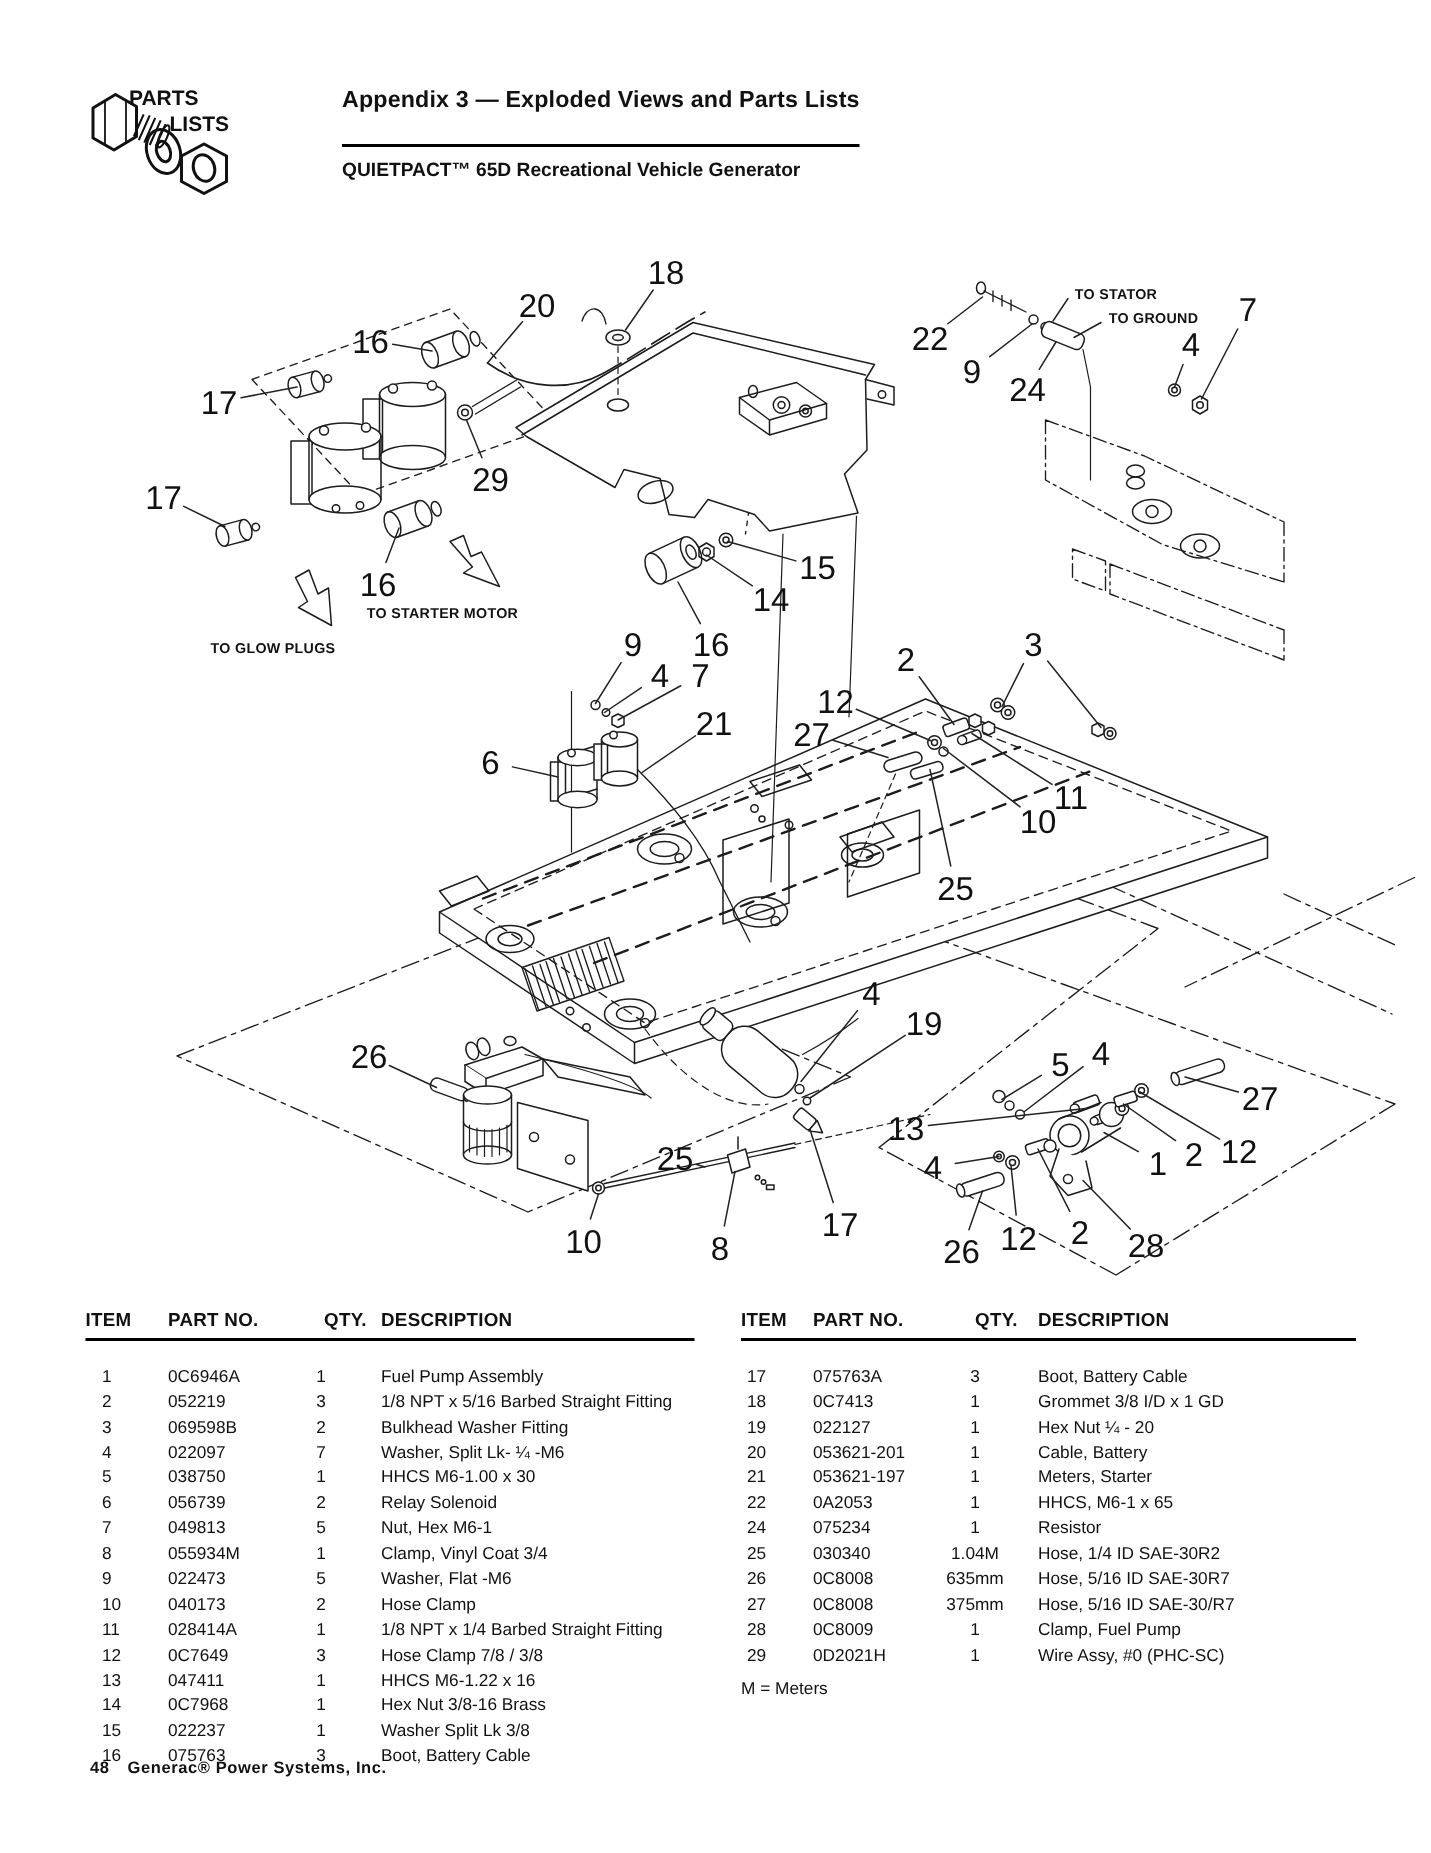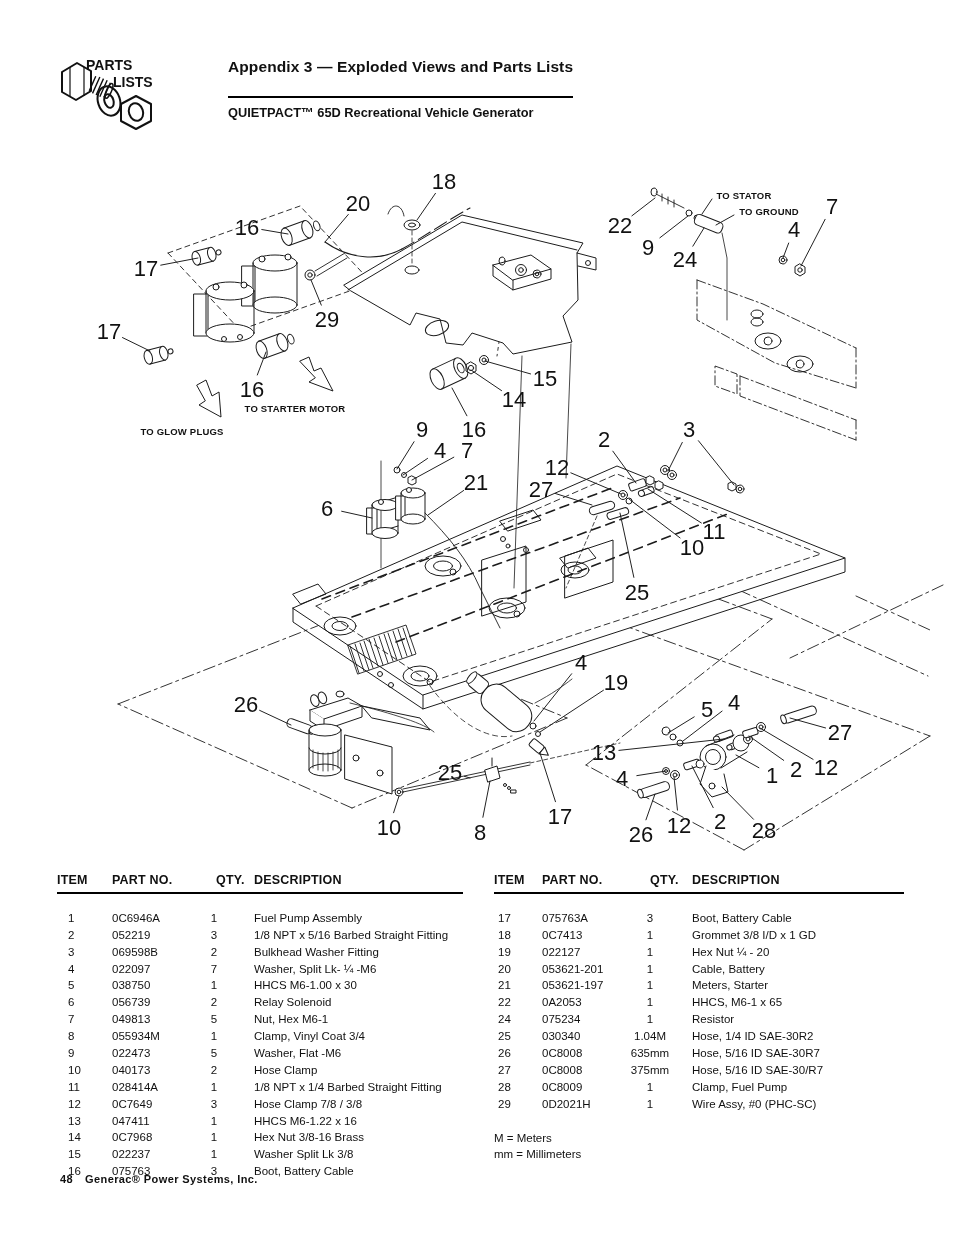--- a/index.html
+++ b/index.html
@@ -36,21 +36,21 @@
   #table-right .thead{grid-template-columns:48px 80px 56px 1fr;}
   .thead .h3{padding-left:8px;margin-left:20px;}
   .thead .h4{padding-left:14px;}
   .tbody{margin-top:16px;}
   .tr{display:grid;grid-template-columns:55px 76px 52px 1fr;height:16.9px;}
   #table-right .tr{grid-template-columns:48px 80px 56px 1fr;}
   .tr .c1{padding-left:11px;}
   #table-right .tr .c1{padding-left:4px;}
   .tr .c3{text-align:center;}
   .tr .c4{padding-left:14px;white-space:nowrap;}
-  .notes{margin-top:17px;font-size:11.5px;line-height:16.5px;}
+  .notes{margin-top:5px;font-size:11.5px;line-height:16.5px;}
 
   
   #footer{left:60px;top:1173px;font-size:11px;font-weight:bold;letter-spacing:.4px;text-align:right;}
   #footer .company{margin-left:12px;}
 </style>
 </head>
 <body>
 
 <svg class="abs" id="logo" style="left:48px;top:46px" width="140" height="105" viewBox="48 46 140 105">
   <g stroke="#111" stroke-width="2" fill="none" stroke-linejoin="round">
@@ -673,19 +673,18 @@
       </div>
       <div class="tr">
         <span class="c1">29</span>
         <span class="c2">0D2021H</span>
         <span class="c3">1</span>
         <span class="c4">Wire Assy, #0 (PHC-SC)</span>
       </div>
     </div>
   <div class="notes">
     <div>M = Meters</div>
-    <div>mm = Millimeters</div>
   </div>
 </div>
 
 <div class="abs" id="footer">
   <span>48</span><span class="company">Generac® Power Systems, Inc.</span>
 </div>
 
 </body></html>

